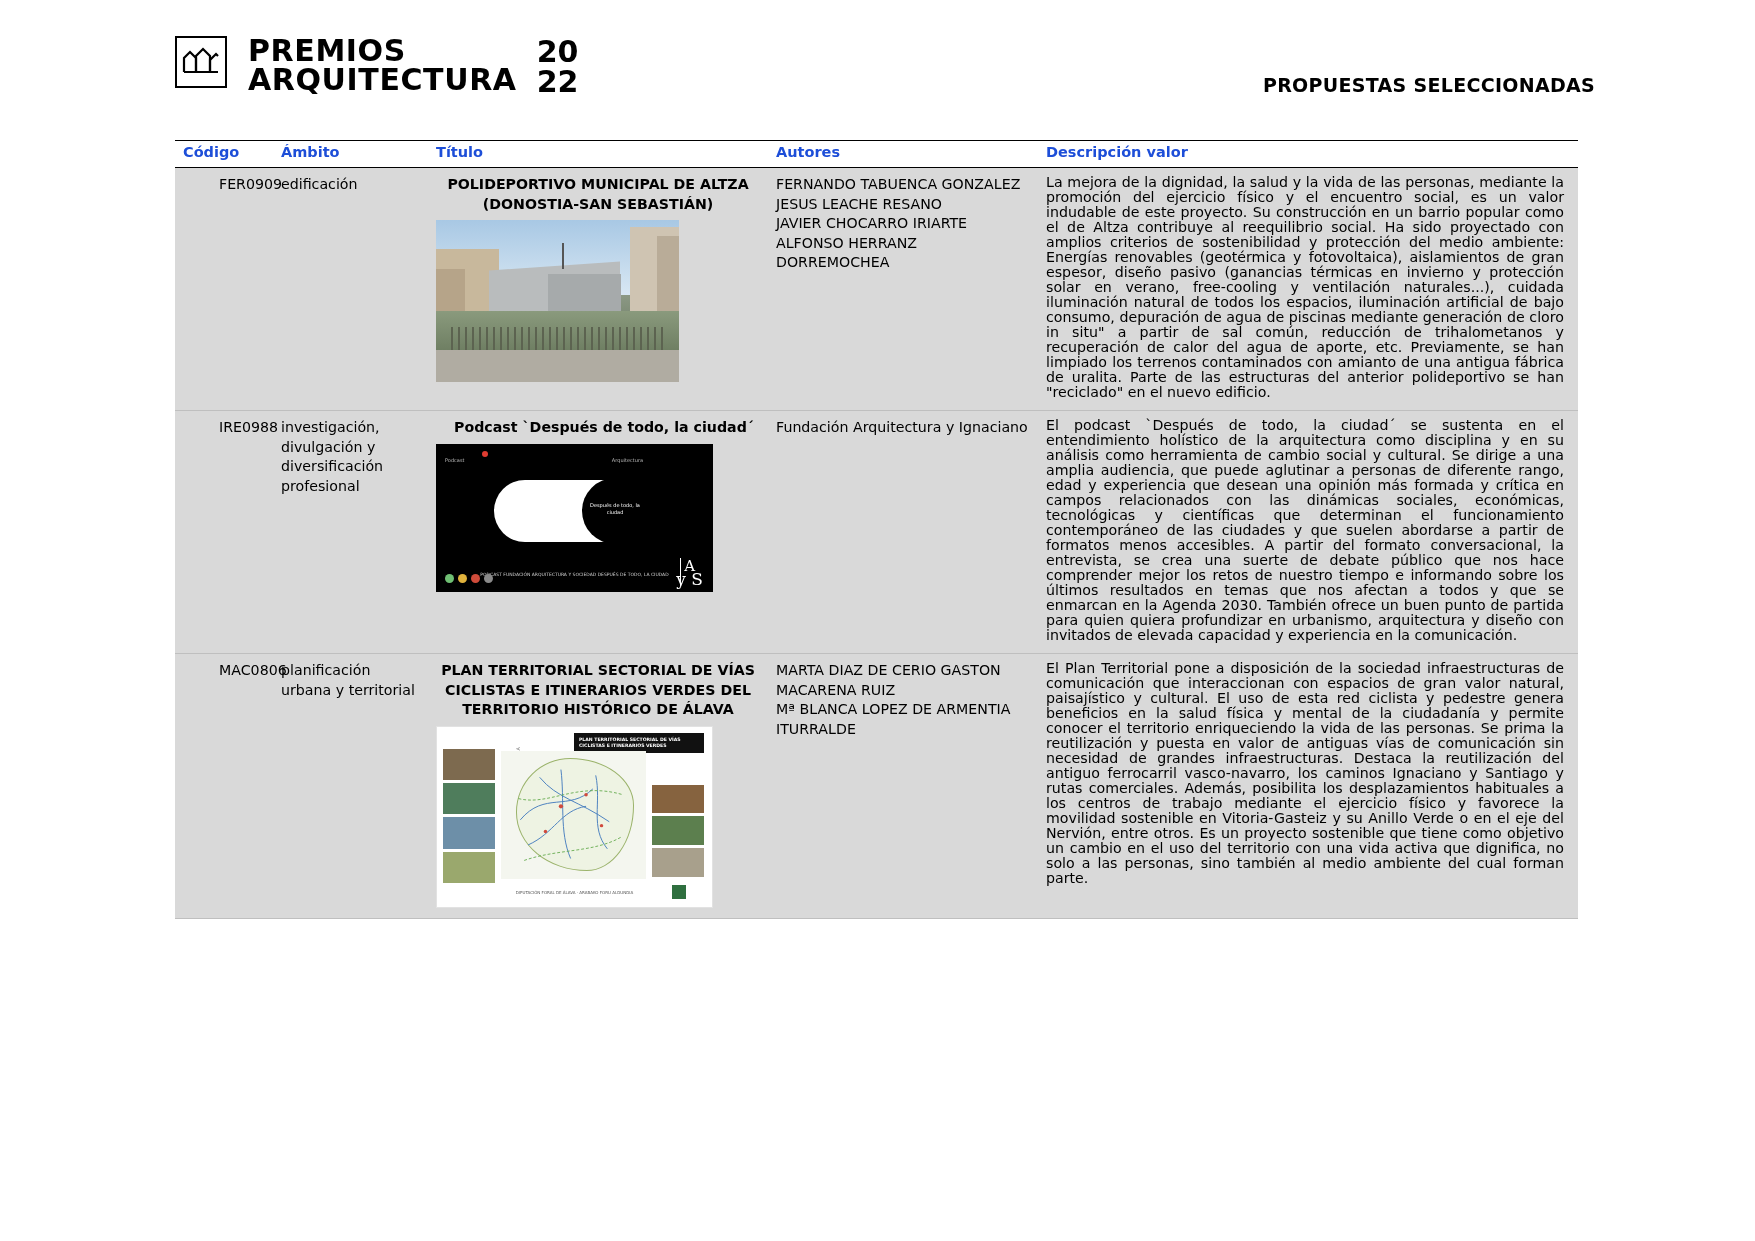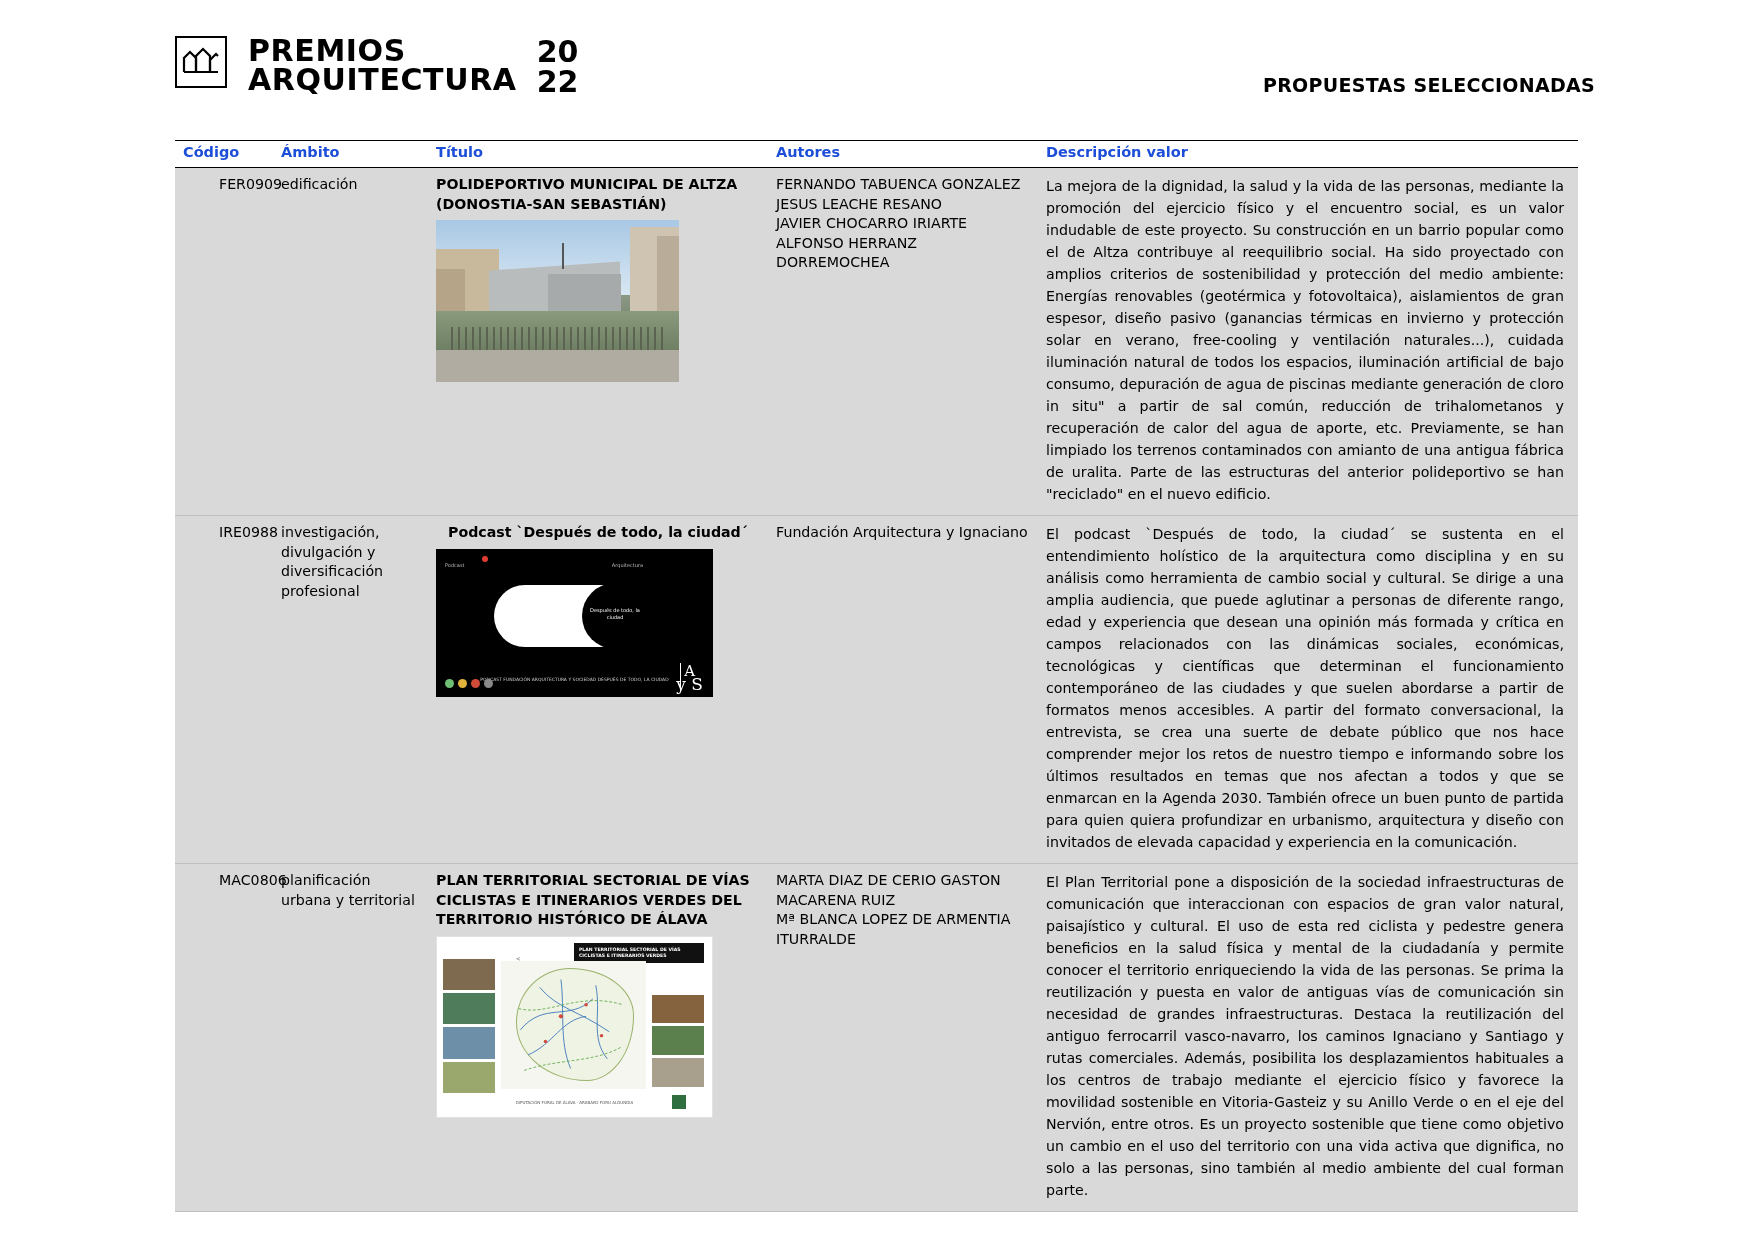--- a/index.html
+++ b/index.html
@@ -118,26 +118,27 @@
     background: #d9d9d9;
     border-bottom: 1.2px solid #ffffff;
     color: #000;
   }
   tr.row td { border-bottom: 1px solid #bfbfbf; }
   td.cell-codigo { white-space: nowrap; padding-left: 44px; }
   td.cell-titulo .title-text {
     font-weight: bold;
     display: block;
     margin-bottom: 4px;
+    text-align: center;
   }
   td.cell-titulo .title-text.plain { font-weight: bold; margin-left: 12px; }
   td.cell-desc {
     text-align: justify;
     font-size: 14.2px;
-    line-height: 22px;
+    line-height: 15px;
     padding-right: 14px;
   }
   .authors-line { display: block; white-space: pre-line; }
 
   
   .thumb {
     margin-top: 6px;
     position: relative;
     overflow: hidden;
   }

